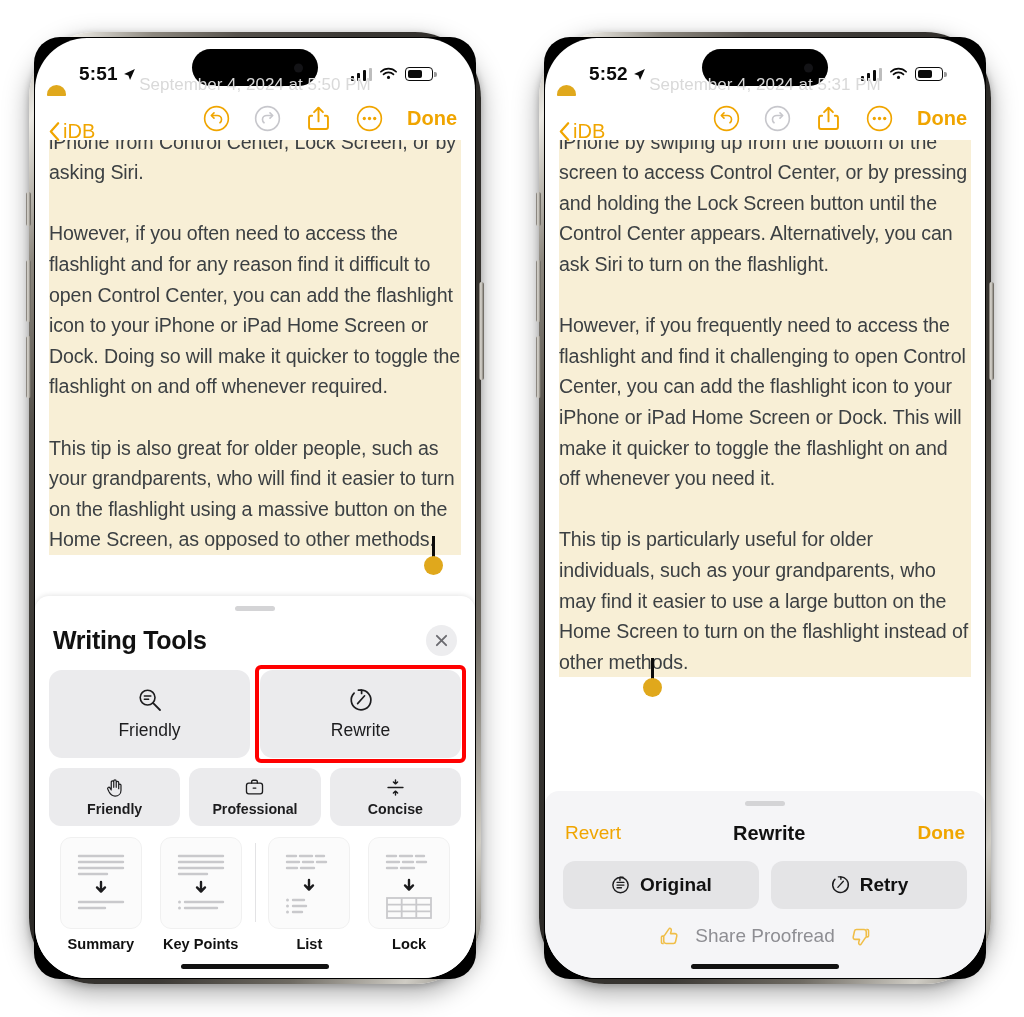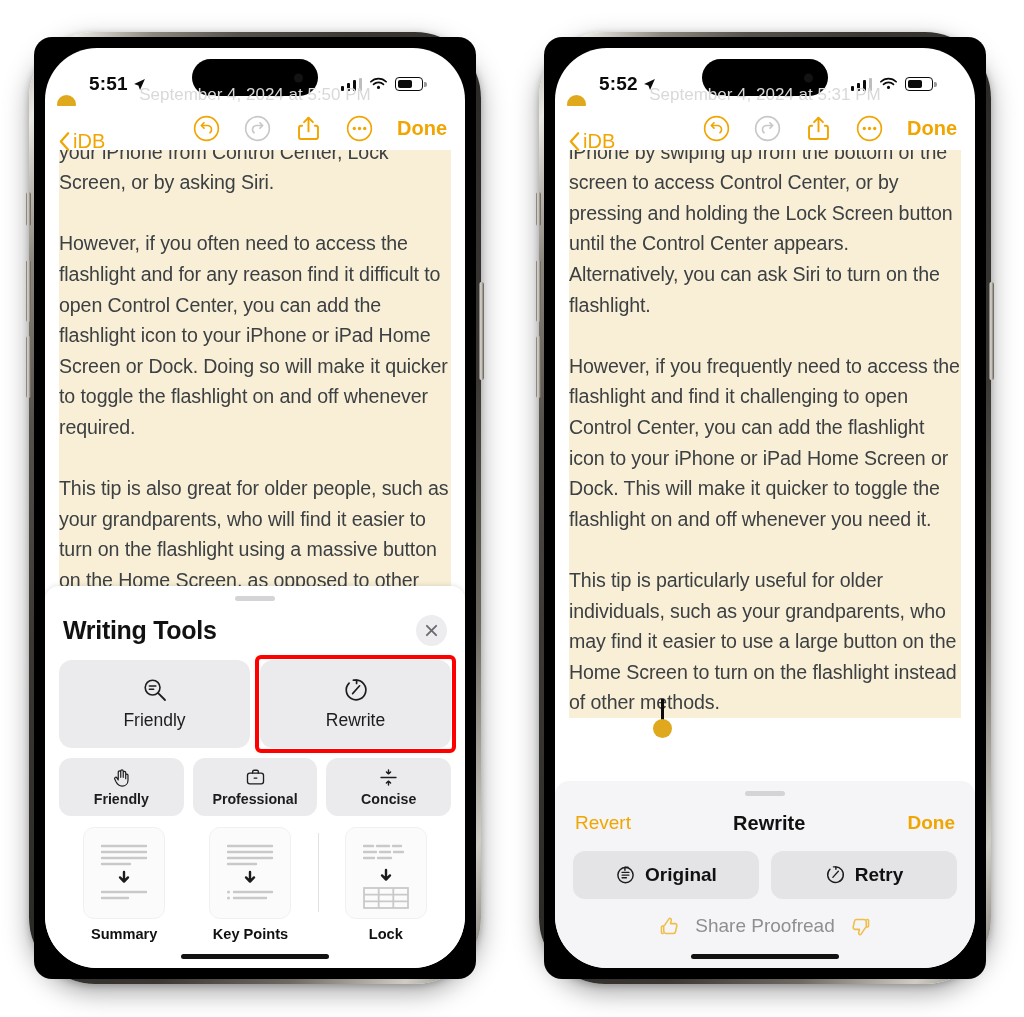--- a/index.html
+++ b/index.html
@@ -18,23 +18,23 @@
     border-radius: 66px;
     background: linear-gradient(118deg,#b9b4ac 0%,#eceae4 5%,#8d887f 13%,#55514b 22%,#3b3834 34%,#2c2a27 50%,#3b3834 66%,#6e6a62 80%,#cfccc4 92%,#7e7a72 100%);
     padding: 5px;
     box-shadow: 0 9px 26px rgba(0,0,0,.34), 0 2px 7px rgba(0,0,0,.22);
   }
   .phone.left  { left: 29px;  top: 32px; }
   .phone.right { left: 539px; top: 32px; }
 
   .bezel {
     width: 100%; height: 100%;
-    border-radius: 18px;
+    border-radius: 26px;
     background: #000;
-    padding: 11px;
+    padding: 1px;
   }
   .screen {
     position: relative;
     width: 100%; height: 100%;
     border-radius: 52px;
     background: #fff;
     overflow: hidden;
   }
 
   
@@ -394,20 +394,37 @@
                 </svg>
               </div>
               <span class="lbl">Key Points</span>
             </div>
             <div class="wt-divider"></div>
             <div class="wt-card">
               <div class="thumb">
                 <svg viewBox="0 0 62 74">
                   <g stroke="#c9c9cc" stroke-width="2.4" stroke-linecap="round">
                     <path d="M9 10h9M22 10h12M38 10h8M9 16h12M25 16h10M39 16h9M9 22h10M23 22h13"></path>
+                    <path d="M15 54h11M15 60h13M15 66h9"></path>
+                  </g>
+                  <g fill="#c9c9cc">
+                      <circle cx="9.5" cy="54" r="1.5"></circle>
+                      <circle cx="9.5" cy="60" r="1.5"></circle>
+                      <circle cx="9.5" cy="66" r="1.5"></circle>
+                    </g>
+                  <path d="M31 34v9M27 39.4l4 4.2 4-4.2" fill="none" stroke="#1c1c1e" stroke-width="2.4" stroke-linecap="round" stroke-linejoin="round"></path>
+                </svg>
+              </div>
+              <span class="lbl">List</span>
+            </div>
+            <div class="wt-card">
+              <div class="thumb">
+                <svg viewBox="0 0 62 74">
+                  <g stroke="#c9c9cc" stroke-width="2.4" stroke-linecap="round">
+                    <path d="M9 10h9M22 10h12M38 10h8M9 16h12M25 16h10M39 16h9M9 22h10M23 22h13"></path>
                   </g>
                   <g stroke="#c9c9cc" stroke-width="1.8" fill="none">
                     <rect x="9" y="52" width="44" height="20"></rect>
                     <path d="M23.7 52v20M38.3 52v20M9 58.7h44M9 65.3h44"></path>
                   </g>
                   <path d="M31 34v9M27 39.4l4 4.2 4-4.2" fill="none" stroke="#1c1c1e" stroke-width="2.4" stroke-linecap="round" stroke-linejoin="round"></path>
                 </svg>
               </div>
               <span class="lbl">Lock</span>
             </div>

